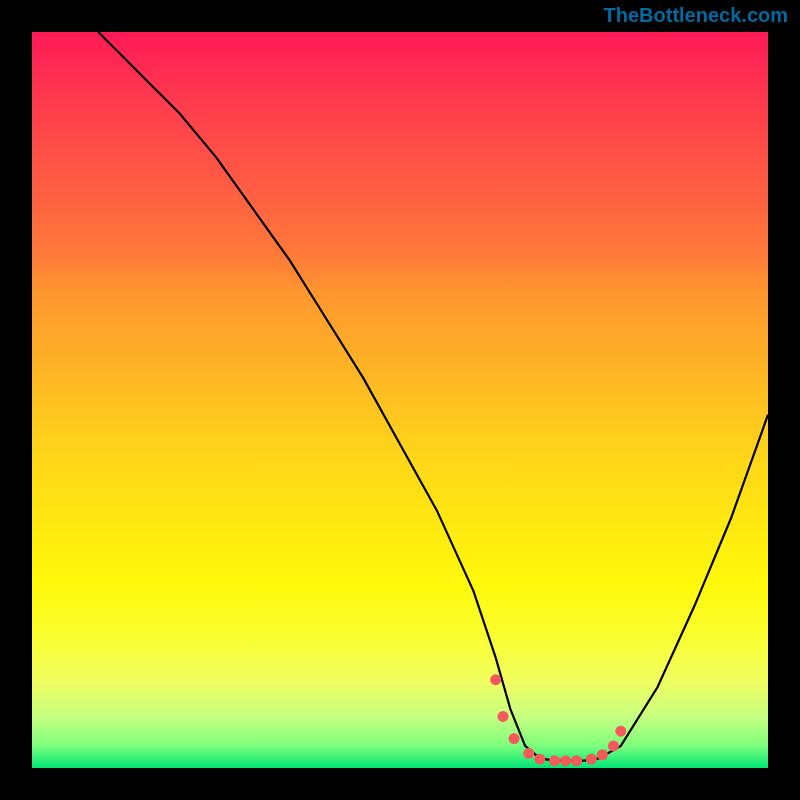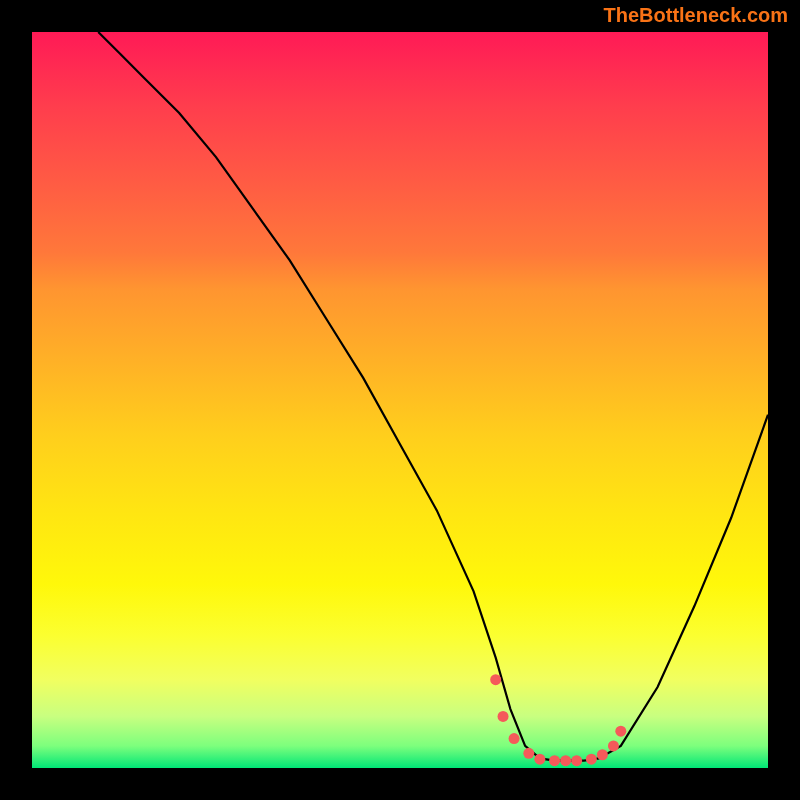--- a/index.html
+++ b/index.html
@@ -8,21 +8,21 @@
     height: 800px;
     background: #000000;
     position: relative;
     font-family: Arial, Helvetica, sans-serif;
     overflow: hidden;
   }
   .watermark {
     position: absolute;
     top: 4px;
     right: 12px;
-    color: #f97316;
+    color: #0369a1;
     font-size: 20px;
     font-weight: bold;
     z-index: 10;
   }
   .plot-area {
     position: absolute;
     left: 32px;
     top: 32px;
     width: 736px;
     height: 736px;

